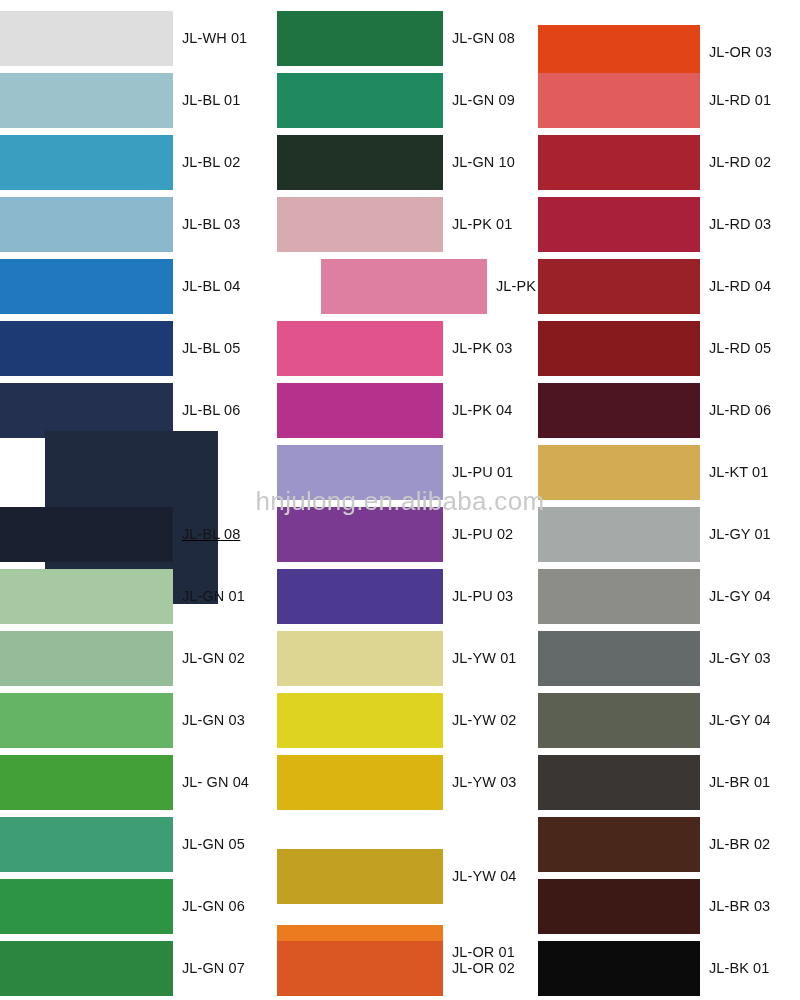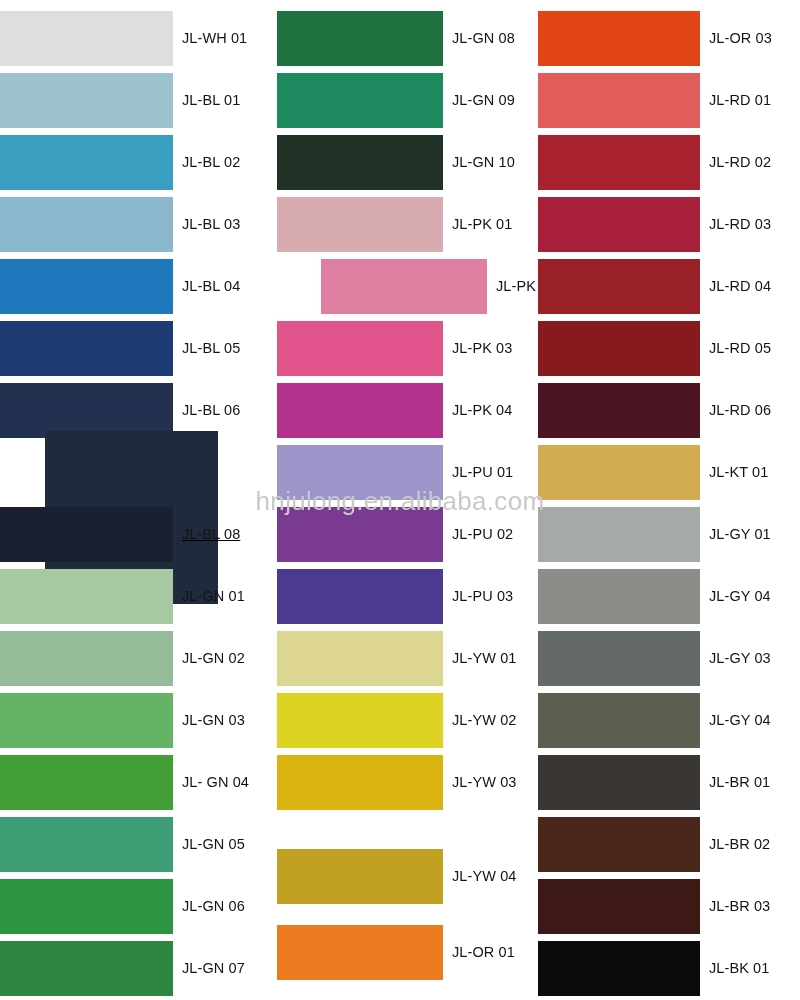--- a/index.html
+++ b/index.html
@@ -195,23 +195,27 @@
         <div class="swatch-label">JL-YW 03</div>
       </div>
       <div class="swatch-row" style="top: 845px;">
         <div class="swatch" style="background-color: rgb(194, 160, 33);"></div>
         <div class="swatch-label">JL-YW 04</div>
       </div>
       <div class="swatch-row" style="top: 921px;">
         <div class="swatch" style="background-color: rgb(236, 122, 31);"></div>
         <div class="swatch-label">JL-OR 01</div>
       </div>
+      <div class="swatch-row" style="top: 937px;">
+        <div class="swatch" style="background-color: rgb(218, 86, 34);"></div>
+        <div class="swatch-label">JL-OR 02</div>
+      </div>
     </div>
     <div class="column col-2">
-      <div class="swatch-row" style="top: 7px;">
+      <div class="swatch-row" style="top: 21px;">
         <div class="swatch" style="background-color: rgb(225, 68, 21);"></div>
         <div class="swatch-label">JL-OR 03</div>
       </div>
       <div class="swatch-row" style="top: 69px;">
         <div class="swatch" style="background-color: rgb(224, 93, 92);"></div>
         <div class="swatch-label">JL-RD 01</div>
       </div>
       <div class="swatch-row" style="top: 131px;">
         <div class="swatch" style="background-color: rgb(168, 34, 47);"></div>
         <div class="swatch-label">JL-RD 02</div>

